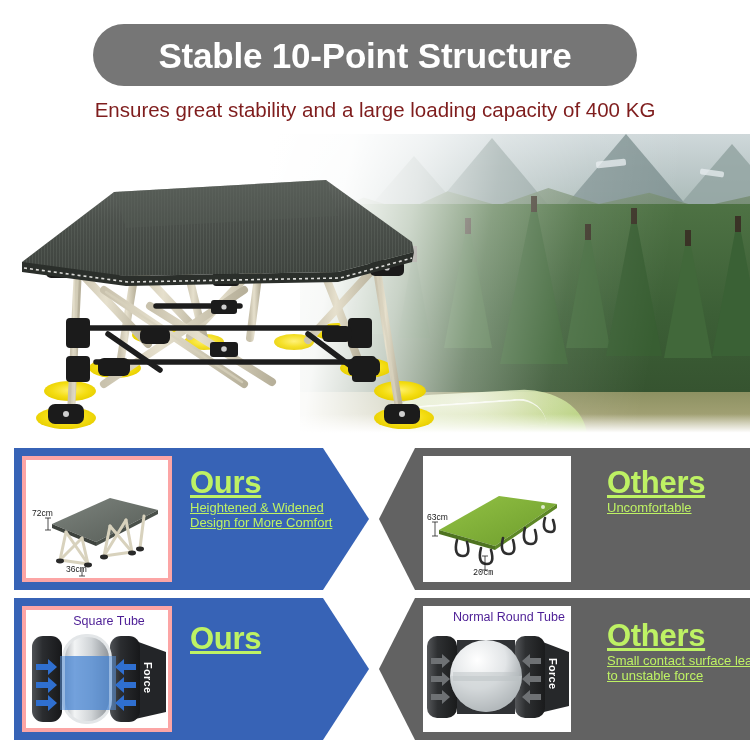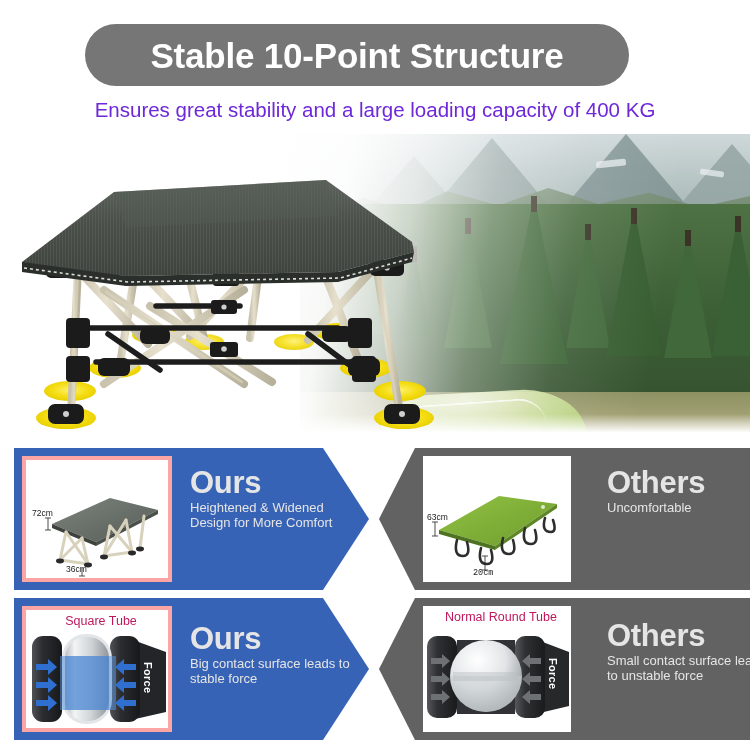--- a/index.html
+++ b/index.html
@@ -6,31 +6,31 @@
   body{
     width:750px;height:750px;overflow:hidden;
     font-family:"Liberation Sans", sans-serif;
     -webkit-font-smoothing:antialiased;
   }
   .page{position:relative;width:750px;height:750px;background:#ffffff;}
 
   
   .header{position:absolute;left:0;top:0;width:750px;height:136px;}
   .title-pill{
-    position:absolute;left:85px;top:24px;width:544px;height:62px;
+    position:absolute;left:93px;top:24px;width:544px;height:62px;
     background:#767676;border-radius:31px;
     display:flex;align-items:center;justify-content:center;
   }
   .title-text{
     color:#ffffff;font-size:35px;font-weight:bold;letter-spacing:-.2px;
     white-space:nowrap;line-height:1;
   }
   .subtitle{
     position:absolute;left:0;top:100px;width:750px;text-align:center;
-    color:#6d28d9;font-size:20.5px;white-space:nowrap;line-height:1;
+    color:#7f1d1d;font-size:20.5px;white-space:nowrap;line-height:1;
   }
 
   
   .hero{
     position:absolute;left:0;top:134px;width:750px;height:304px;
     overflow:hidden;background:#ffffff;
   }
   
   .photo{position:absolute;inset:0;}
   .sky{
@@ -110,33 +110,33 @@
     background:#626262;
     clip-path:polygon(36px 0,100% 0,100% 100%,36px 100%,0 50%);
   }
 
   .img-box{
     position:absolute;background:#ffffff;overflow:hidden;
   }
   .ours-img{left:8px;top:8px;width:150px;height:126px;border:4px solid #fca5a5;box-sizing:border-box;}
   .others-img{left:44px;top:8px;width:148px;height:126px;}
 
-  .cmp-text{position:absolute;color:#e5e5e5;}
+  .cmp-text{position:absolute;color:#bef264;text-decoration:underline;}
   .cmp-head{font-size:31px;font-weight:bold;line-height:1.02;letter-spacing:-.3px;}
   .cmp-sub{font-size:13px;line-height:1.22;margin-top:1px;}
   .ours-text{left:176px;top:19px;width:168px;}
   .others-text{left:228px;top:19px;width:170px;}
   .ours-text2{left:176px;top:25px;width:170px;}
   .others-text2{left:228px;top:22px;width:160px;}
 
   
   .dim{position:absolute;font-size:8.5px;color:#1a1a1a;white-space:nowrap;}
   .tube-cap{
-    position:absolute;left:4px;top:4px;width:100%;text-align:center;
-    font-size:12.5px;color:#be185d;white-space:nowrap;
+    position:absolute;left:12px;top:4px;width:100%;text-align:center;
+    font-size:12.5px;color:#4c1d95;white-space:nowrap;
   }
   .force-lbl{
     position:absolute;font-size:11px;color:#ffffff;font-weight:bold;
     writing-mode:vertical-rl;letter-spacing:.3px;
   }
   svg{display:block;}
 </style>
 </head>
 <body>
 
@@ -412,21 +412,20 @@
           <g fill="#2f6fd0">
             <path d="M110 38 h-12 v-5 l-9 8 9 8 v-5 h12 z"></path>
             <path d="M110 56 h-12 v-5 l-9 8 9 8 v-5 h12 z"></path>
             <path d="M110 74 h-12 v-5 l-9 8 9 8 v-5 h12 z"></path>
           </g>
         </svg>
         <div class="force-lbl" style="left:116px;top:52px;">Force</div>
       </div>
       <div class="cmp-text ours-text2">
         <div class="cmp-head">Ours</div>
-        <div class="cmp-sub">Big contact surface leads to stable force</div>
       </div>
     </div>
 
     <div class="others-panel">
       <div class="img-box others-img">
         <div class="tube-cap">Normal Round Tube</div>
         <svg width="148" height="120" viewBox="0 0 148 120" style="position:absolute;left:0;top:18px;">
           <defs>
             <linearGradient id="clampG2" x1="0" y1="0" x2="1" y2="0">
               <stop offset="0%" stop-color="#55575a"></stop>

